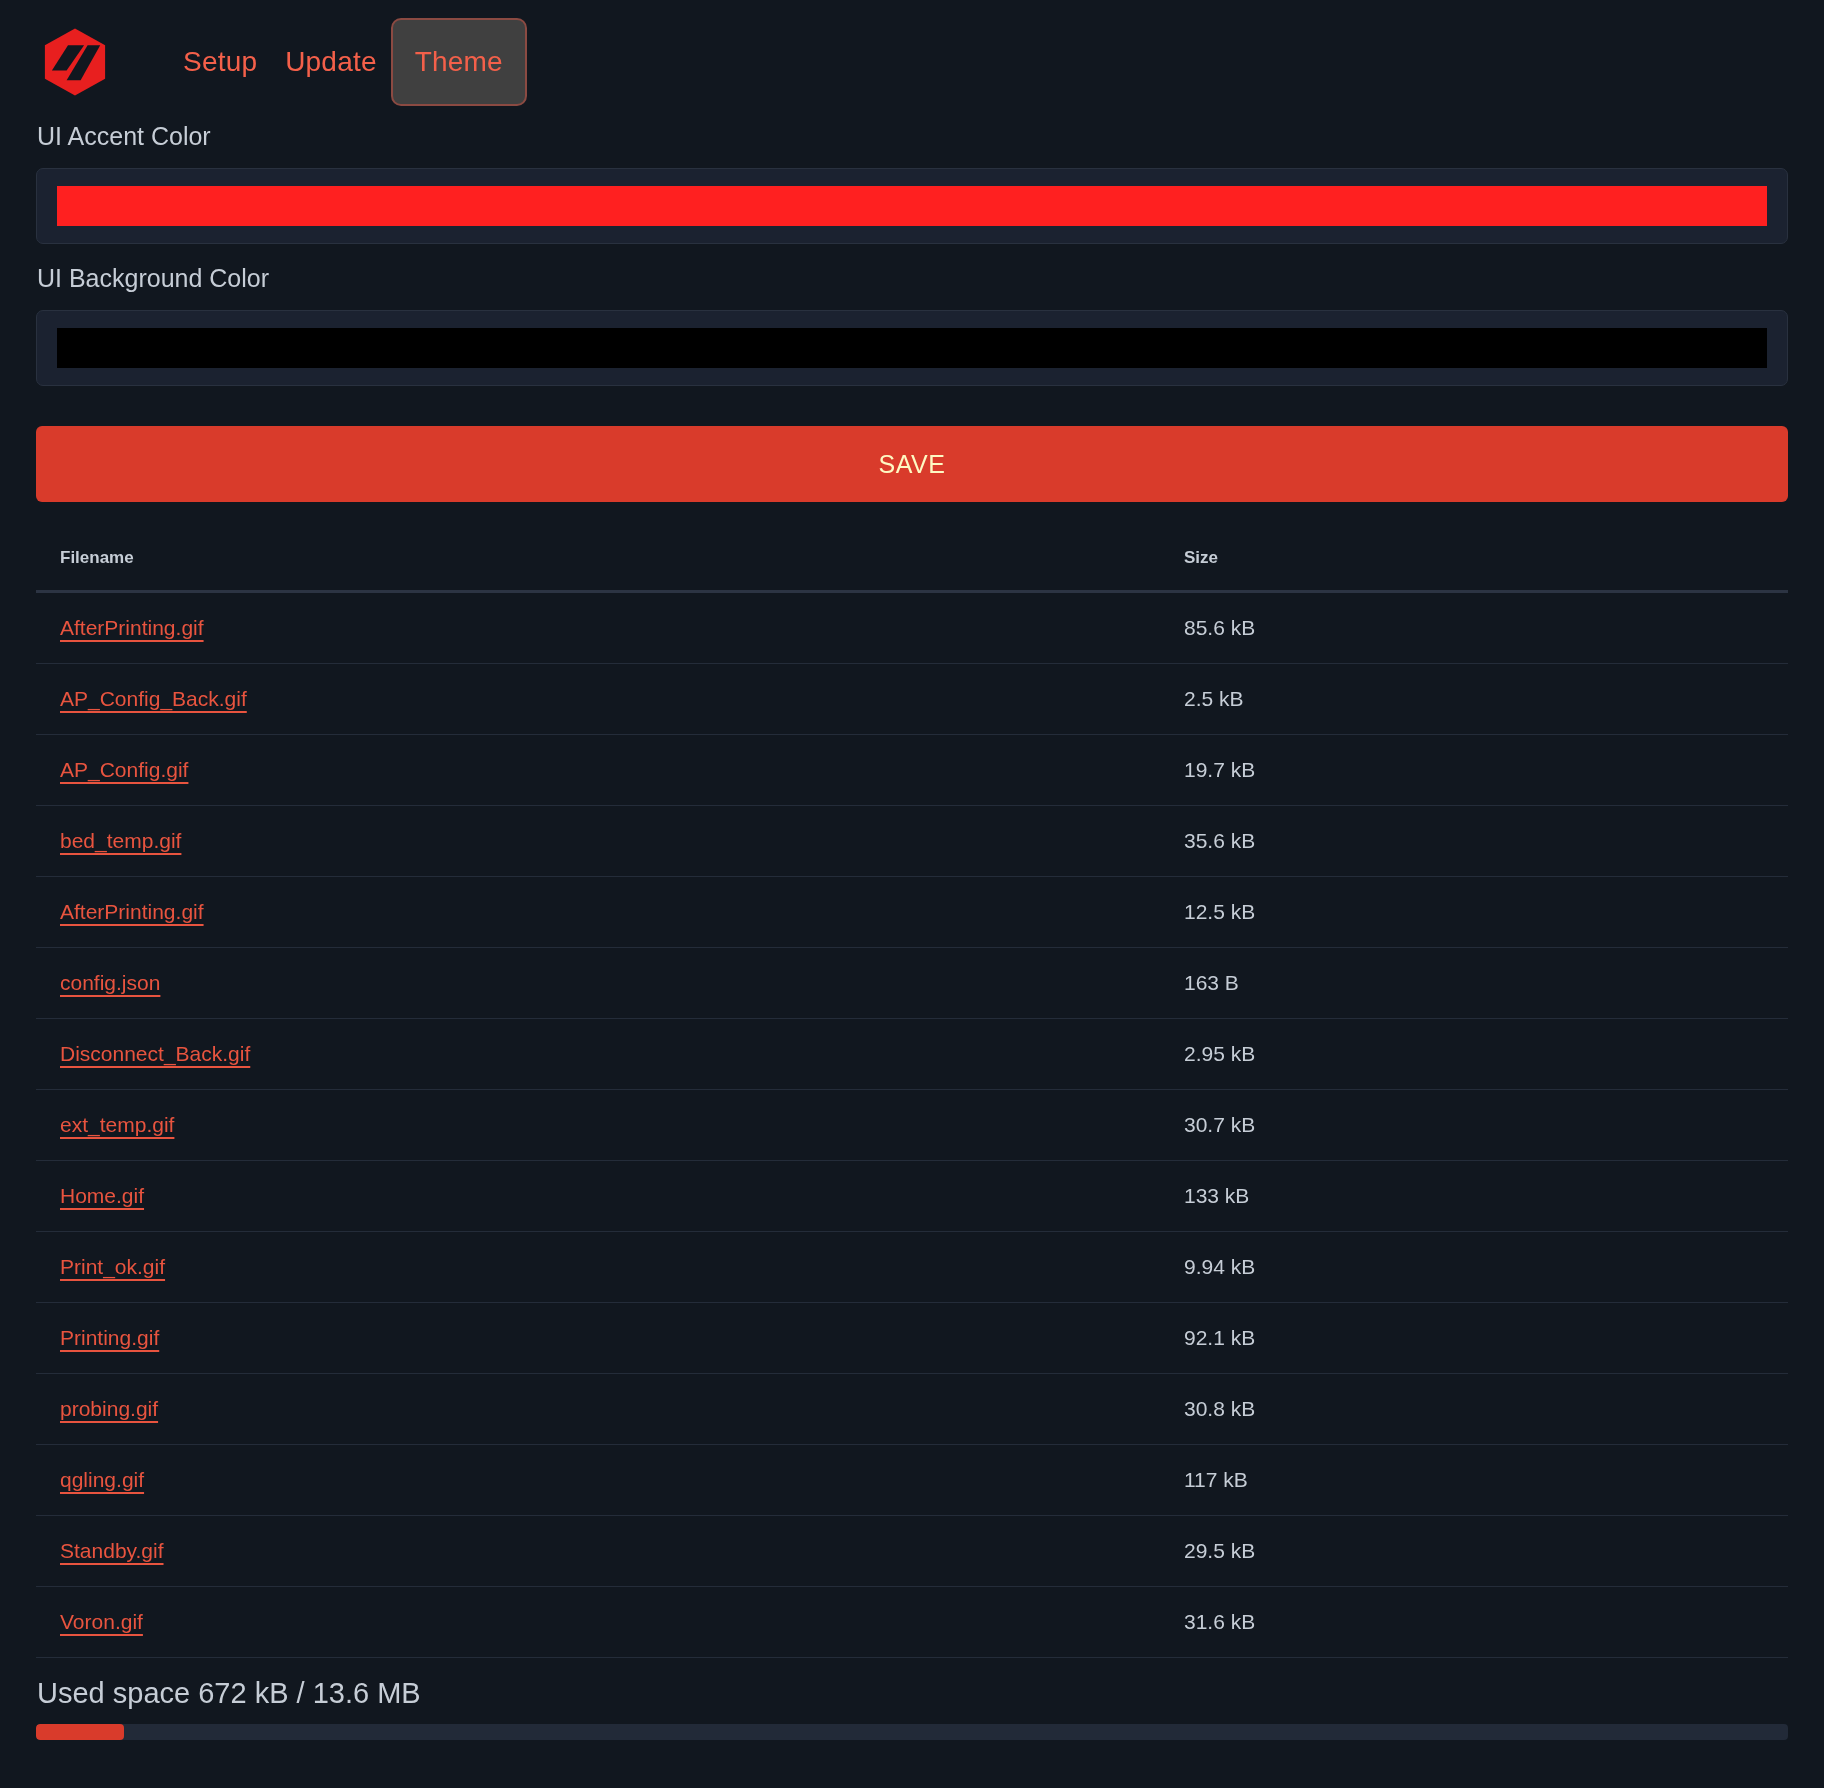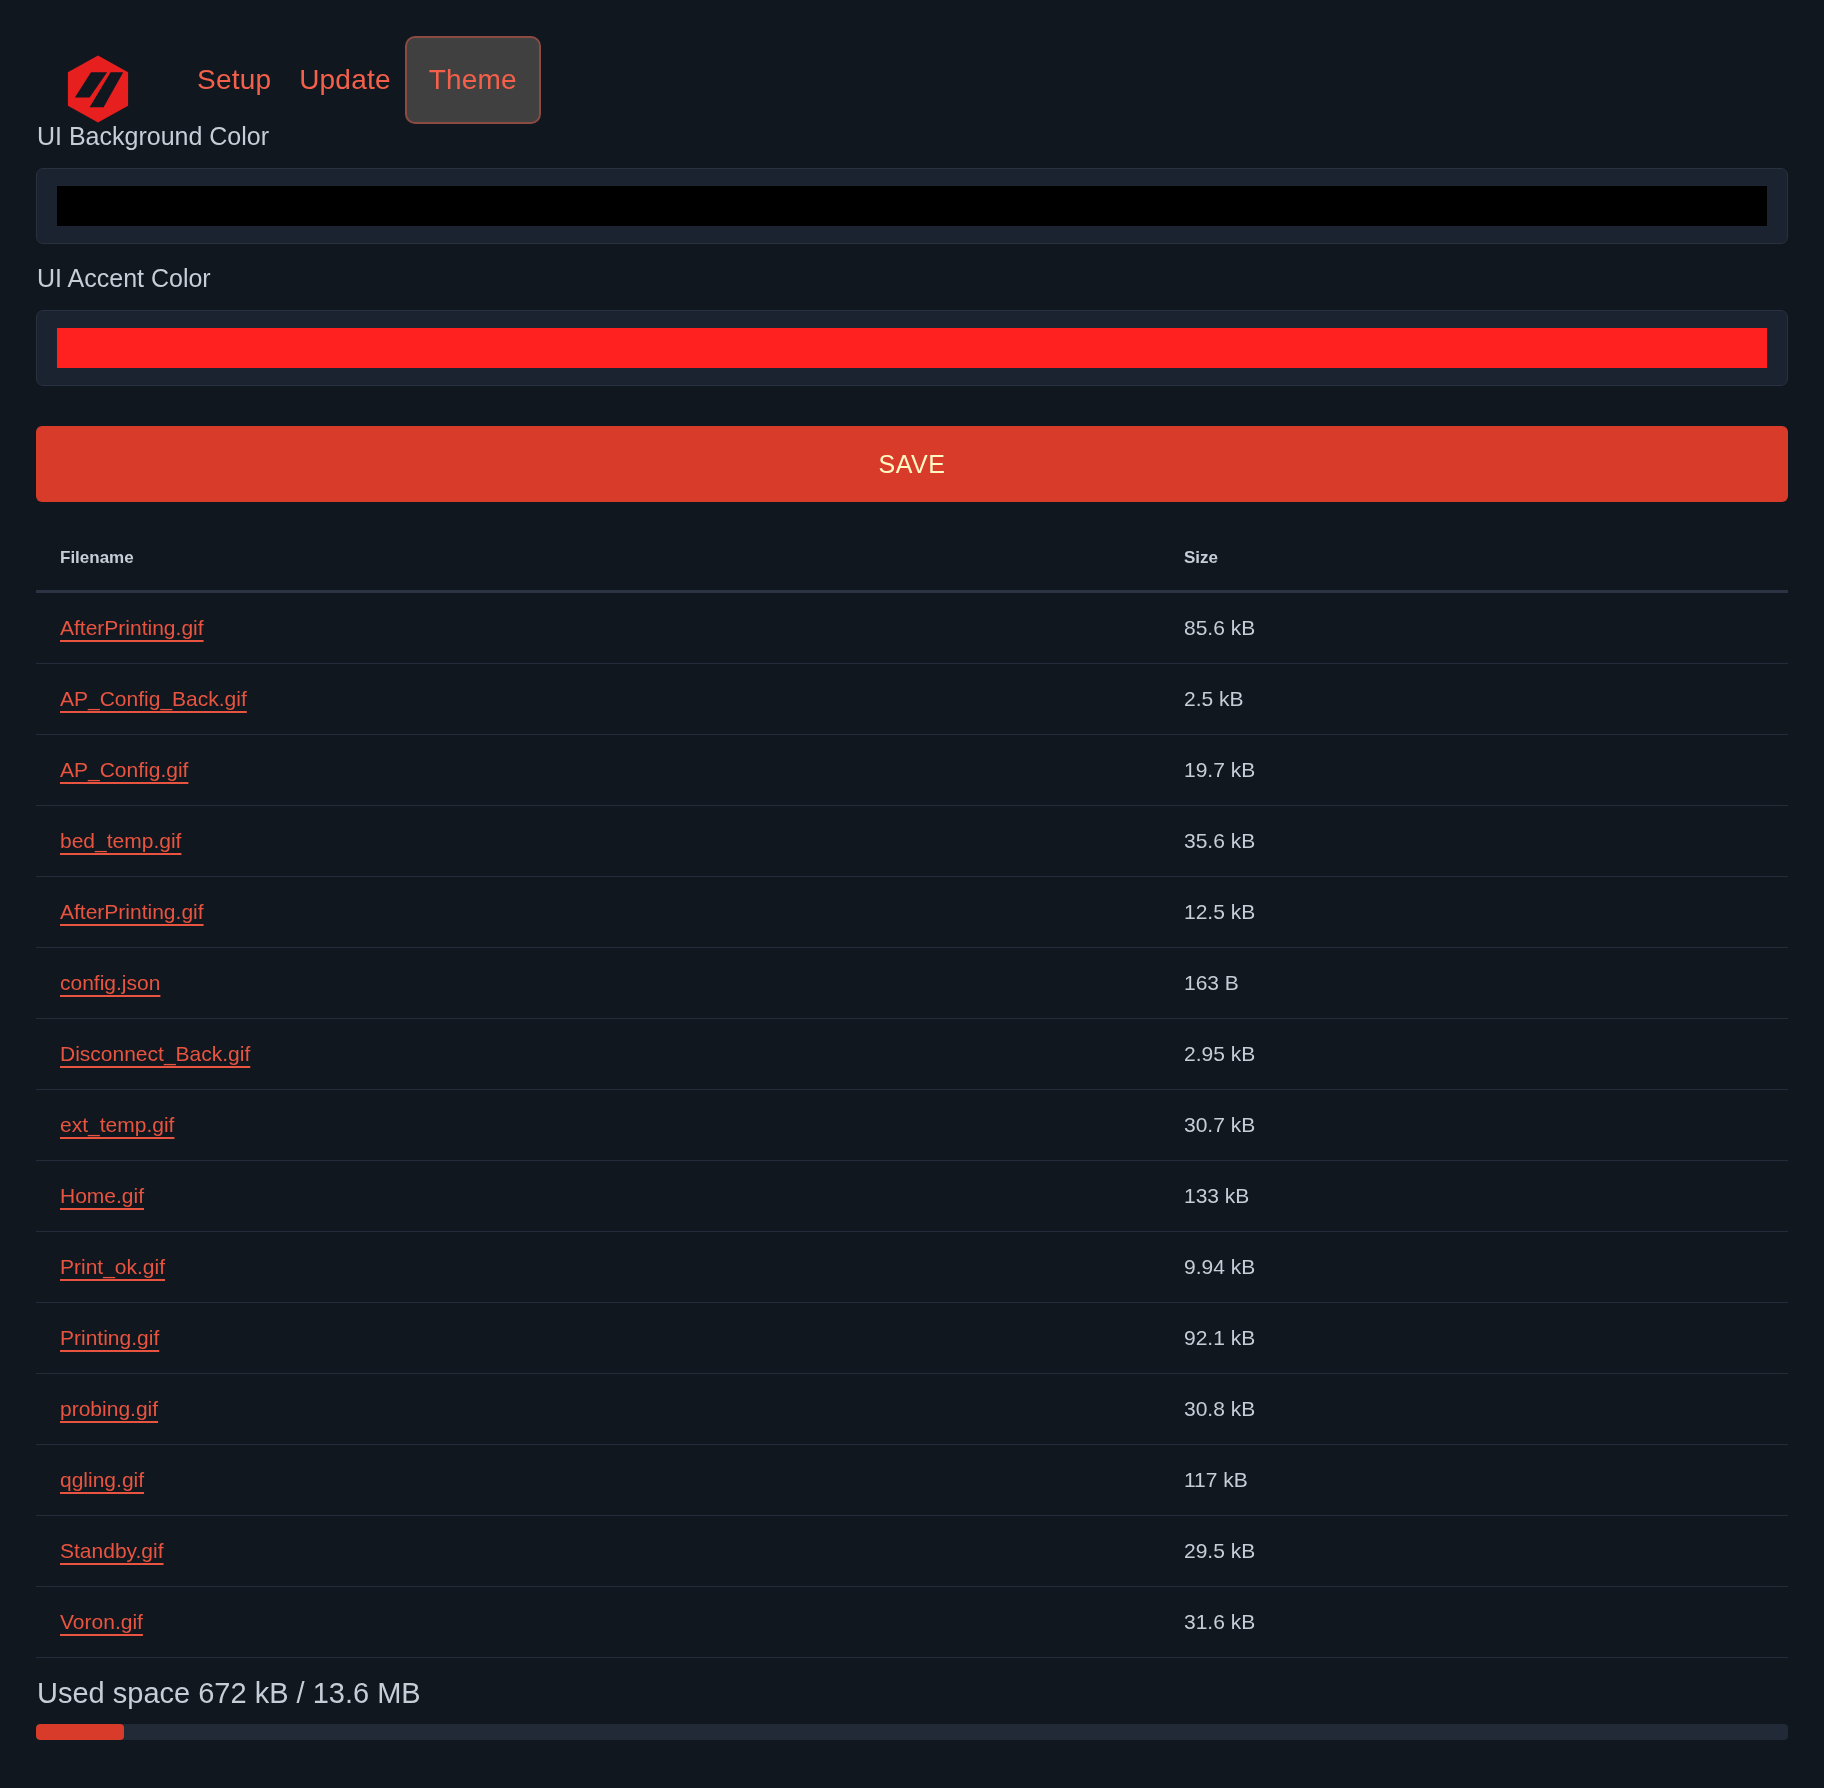--- a/index.html
+++ b/index.html
@@ -15,24 +15,24 @@
   .page {
     width: 1824px;
     height: 1788px;
     background: #11171F;
     position: relative;
   }
 
   
   .navbar {
     display: flex;
-    align-items: flex-end;
+    align-items: center;
     height: 124px;
-    padding-left: 63px;
-    gap: 3px;
+    padding-left: 40px;
+    gap: 12px;
   }
 
   .logo {
     width: 70px;
     height: 70px;
     flex: 0 0 70px;
     display: block;
   }
 
   .nav-links {
@@ -200,30 +200,30 @@
       <a class="nav-link" href="#">Setup</a>
       <a class="nav-link" href="#">Update</a>
       <a class="nav-link active" href="#">Theme</a>
     </div>
 
   </div>
 
   <div class="content">
 
     <div class="field-group">
+      <div class="field-label">UI Accent Color</div>
+      <div class="color-box">
+        <div class="color-swatch" style="background:#FF2020;"></div>
+      </div>
+    </div>
+
+    <div class="field-group">
       <div class="field-label">UI Background Color</div>
       <div class="color-box">
         <div class="color-swatch" style="background:#000000;"></div>
-      </div>
-    </div>
-
-    <div class="field-group">
-      <div class="field-label">UI Accent Color</div>
-      <div class="color-box">
-        <div class="color-swatch" style="background:#FF2020;"></div>
       </div>
     </div>
 
     <button class="save-button">SAVE</button>
 
     <table class="file-table">
       <thead>
         <tr>
           <th class="col-filename">Filename</th>
           <th class="col-size">Size</th>

